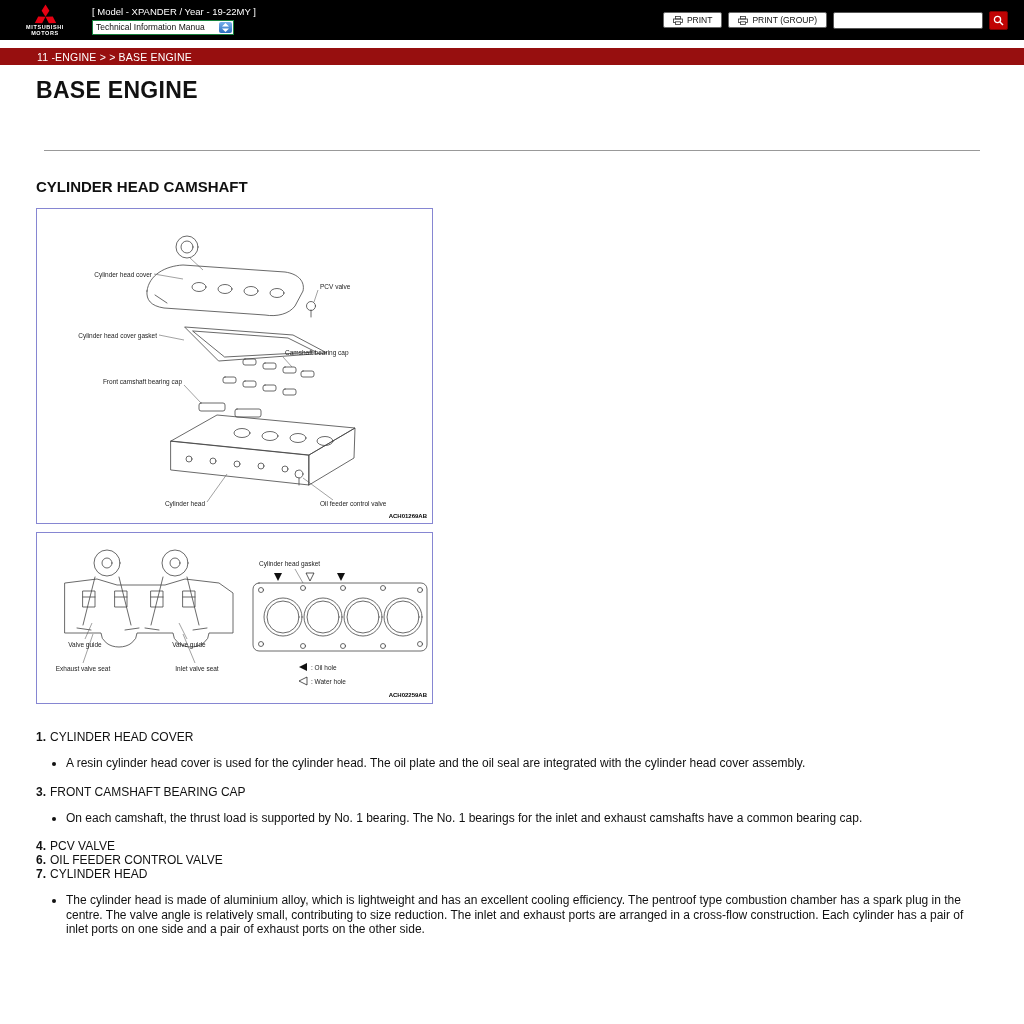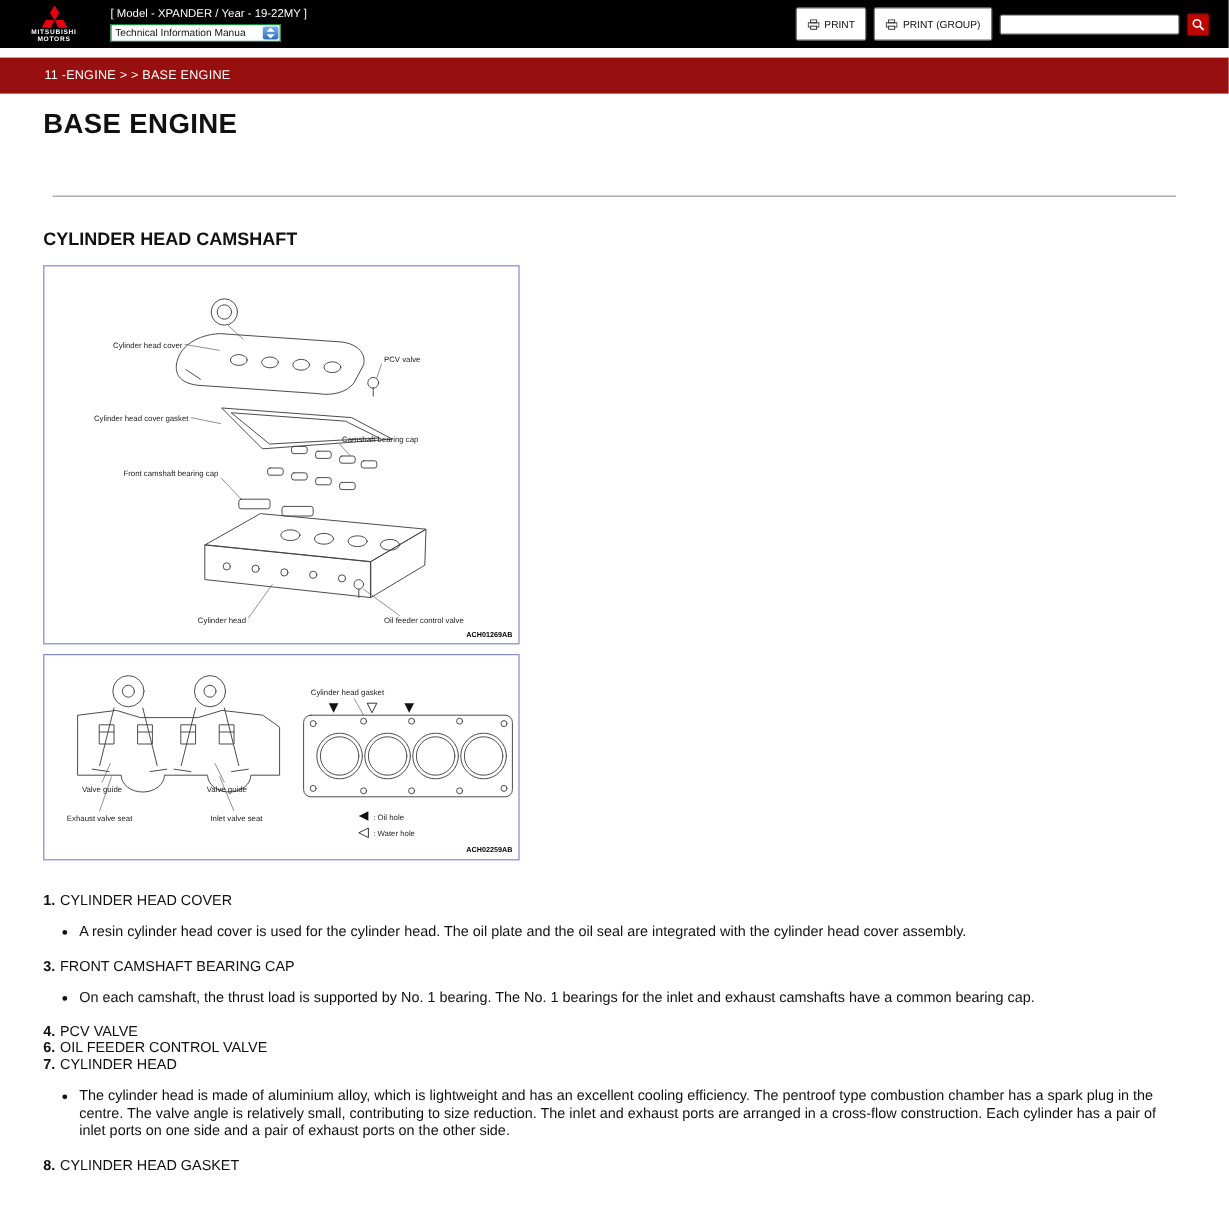--- a/index.html
+++ b/index.html
@@ -8,26 +8,26 @@
   
   .topbar { height:40px; background:#000; display:flex; align-items:center; }
   .logo-wrap { margin-left:14px; width:62px; display:flex; flex-direction:column; align-items:center; }
   .brand { color:#fff; font-size:5.5px; letter-spacing:.6px; line-height:6.5px; text-align:center; font-weight:bold; }
   .model-col { margin-left:16px; display:flex; flex-direction:column; gap:3px; }
   .model-info { color:#fff; font-size:9.5px; }
   .fake-select { width:142px; height:15px; background:#fff; border:1px solid #15803d; display:flex; align-items:center; font-size:8.5px; padding-left:3px; position:relative; overflow:hidden; cursor:default; }
   .fake-select .arrowbox { position:absolute; right:1px; top:1px; bottom:1px; width:13px; border-radius:2px;
       background:linear-gradient(#79b0ec,#2c6fc0); display:flex; align-items:center; justify-content:center; }
   .topbar-right { margin-left:auto; display:flex; align-items:center; gap:6px; margin-right:16px; }
-  .print-btn { height:28px; background:#fff; border:1px solid #666; font-size:8.5px; display:flex; align-items:center; gap:4px; padding:0 9px; border-radius:2px; cursor:pointer; color:#111; }
+  .print-btn { height:16px; background:#fff; border:1px solid #666; font-size:8.5px; display:flex; align-items:center; gap:4px; padding:0 9px; border-radius:2px; cursor:pointer; color:#111; }
   .search-input { width:150px; height:17px; border:1px solid #555; border-radius:2px; font-size:10px; padding:0 4px; font-family:"Liberation Sans",sans-serif; }
   .search-btn { width:19px; height:19px; background:#c00404; border:1px solid #7e0000; border-radius:2px; display:flex; align-items:center; justify-content:center; cursor:pointer; }
 
   
-  .crumbbar { margin-top:8px; height:30px; background:#970f0f; color:#fff; font-size:10.5px; display:flex; align-items:center; padding-left:37px; letter-spacing:.2px; }
+  .crumbbar { margin-top:8px; height:17px; background:#970f0f; color:#fff; font-size:10.5px; display:flex; align-items:center; padding-left:37px; letter-spacing:.2px; }
 
   
   .main { padding:0 38px 20px 36px; }
   h1.page-title { font-size:23px; font-weight:bold; margin-top:12px; letter-spacing:.3px; }
   .rule { border-top:1px solid #999; margin:46px 44px 0 44px; }
   h2.section-title { font-size:15px; font-weight:bold; margin-top:27px; }
 
   .figbox { width:397px; border:1px solid #8686d2; margin-top:13px; background:#fff; line-height:0; }
   .figbox + .figbox { margin-top:8px; }
 
@@ -260,15 +260,14 @@
     </ul>
 
     <div class="item"><span class="num">4.</span><span>PCV VALVE</span></div>
 
     <div class="item"><span class="num">6.</span><span>OIL FEEDER CONTROL VALVE</span></div>
     <div class="item"><span class="num">7.</span><span>CYLINDER HEAD</span></div>
     <ul class="bullets">
       <li>The cylinder head is made of aluminium alloy, which is lightweight and has an excellent cooling efficiency. The pentroof type combustion chamber has a spark plug in the centre. The valve angle is relatively small, contributing to size reduction. The inlet and exhaust ports are arranged in a cross-flow construction. Each cylinder has a pair of inlet ports on one side and a pair of exhaust ports on the other side.</li>
     </ul>
 
-    <div class="item"><span class="num">8.</span><span>CYLINDER HEAD GASKET</span></div>
   </div>
 </div>
 
 </body></html>

